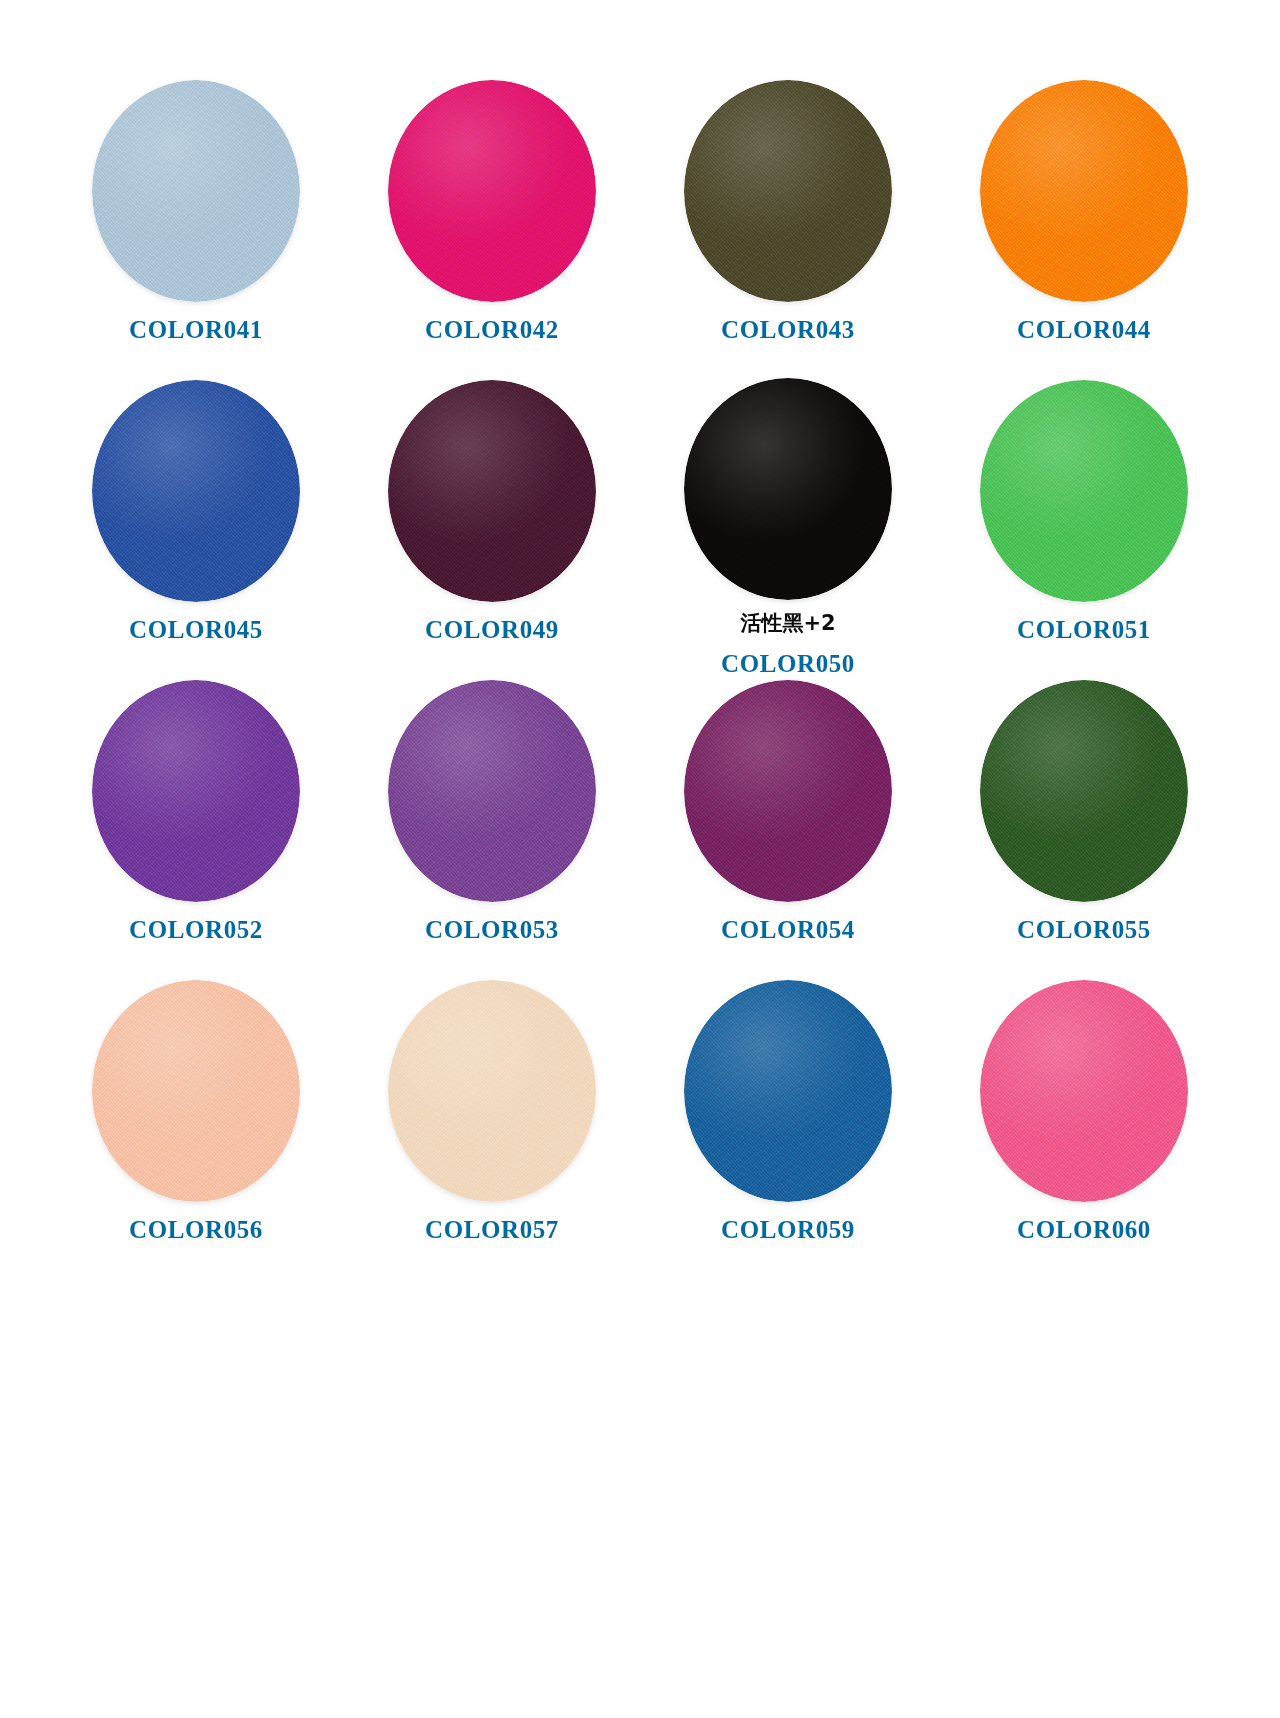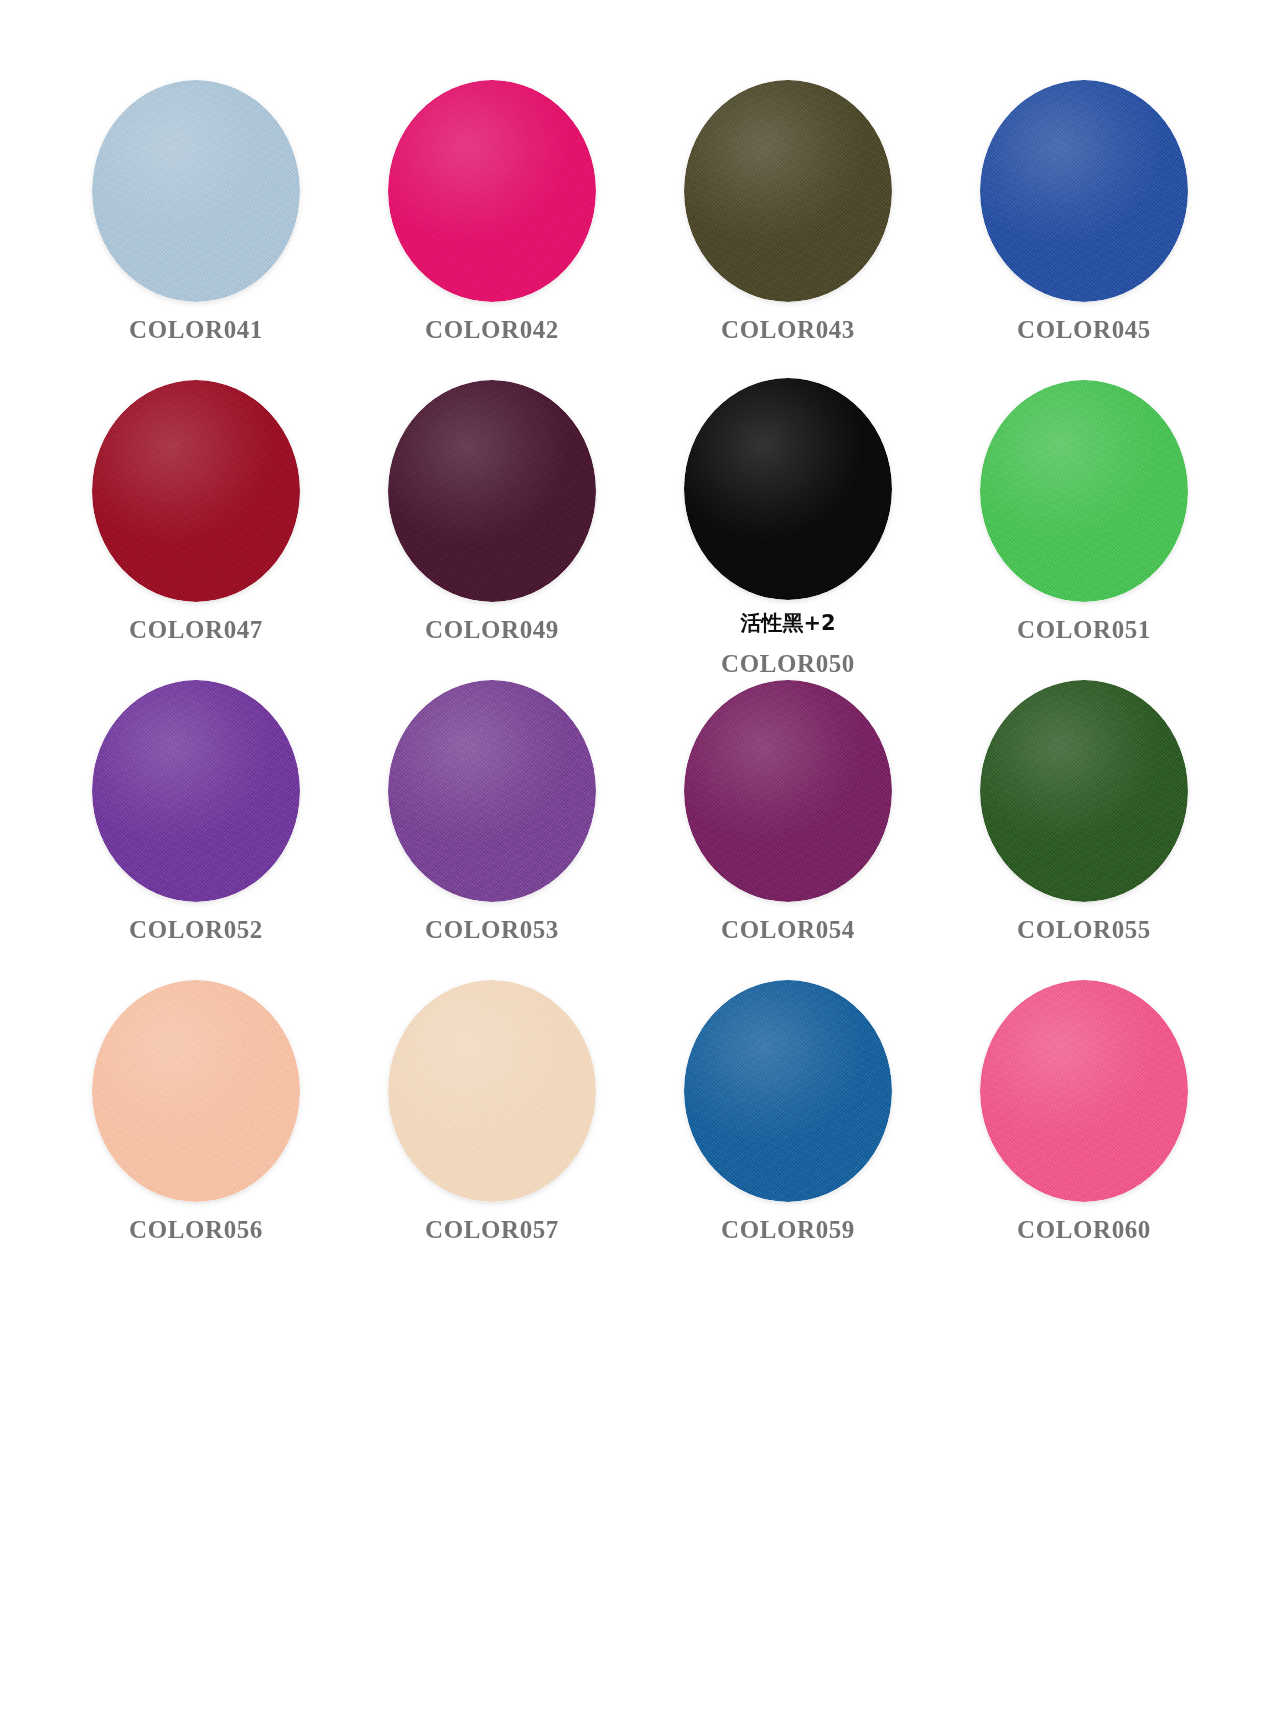--- a/index.html
+++ b/index.html
@@ -115,21 +115,21 @@
     color: #0d0d0d;
     line-height: 1.05;
     margin-bottom: 16px;
     letter-spacing: 0px;
   }
 
   .code-label {
     font-family: "Liberation Serif", "DejaVu Serif", serif;
     font-size: 25px;
     font-weight: 700;
-    color: #737373;
+    color: #0369a1;
     letter-spacing: 0.6px;
     line-height: 1.15;
     white-space: nowrap;
   }
 
   
   .swatch-grid .swatch-cell:nth-child(n+17) .labels {
     margin-top: 10px;
   }
 </style>
@@ -170,39 +170,39 @@
             <div class="shade"></div>
           </div>
         </div>
         <div class="labels">
           <div class="code-label">COLOR043</div>
         </div>
       </div>
       <div class="swatch-cell">
         <div class="chip-wrap">
           <div class="chip">
+            <div class="base" style="background: rgb(249, 130, 7);"></div>
+            <div class="weave"></div>
+            <div class="shade"></div>
+          </div>
+        </div>
+        <div class="labels">
+          <div class="code-label">COLOR044</div>
+        </div>
+      </div>
+      <div class="swatch-cell">
+        <div class="chip-wrap">
+          <div class="chip">
             <div class="base" style="background: rgb(42, 83, 164);"></div>
             <div class="weave"></div>
             <div class="shade"></div>
           </div>
         </div>
         <div class="labels">
           <div class="code-label">COLOR045</div>
-        </div>
-      </div>
-      <div class="swatch-cell">
-        <div class="chip-wrap">
-          <div class="chip">
-            <div class="base" style="background: rgb(156, 17, 39);"></div>
-            <div class="weave"></div>
-            <div class="shade"></div>
-          </div>
-        </div>
-        <div class="labels">
-          <div class="code-label">COLOR047</div>
         </div>
       </div>
       <div class="swatch-cell">
         <div class="chip-wrap">
           <div class="chip">
             <div class="base" style="background: rgb(75, 26, 51);"></div>
             <div class="weave"></div>
             <div class="shade"></div>
           </div>
         </div>

